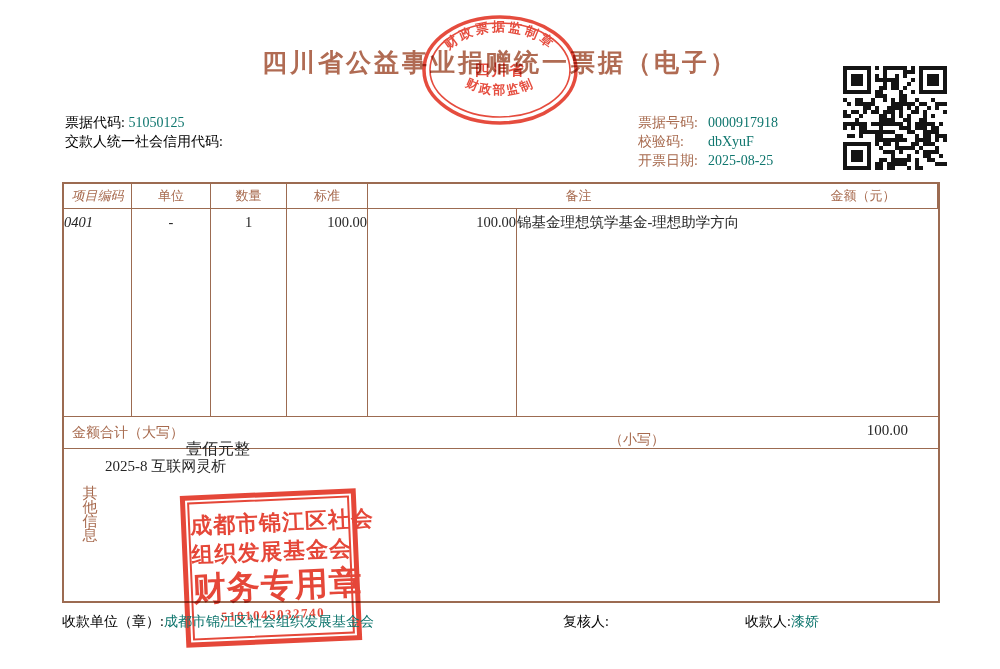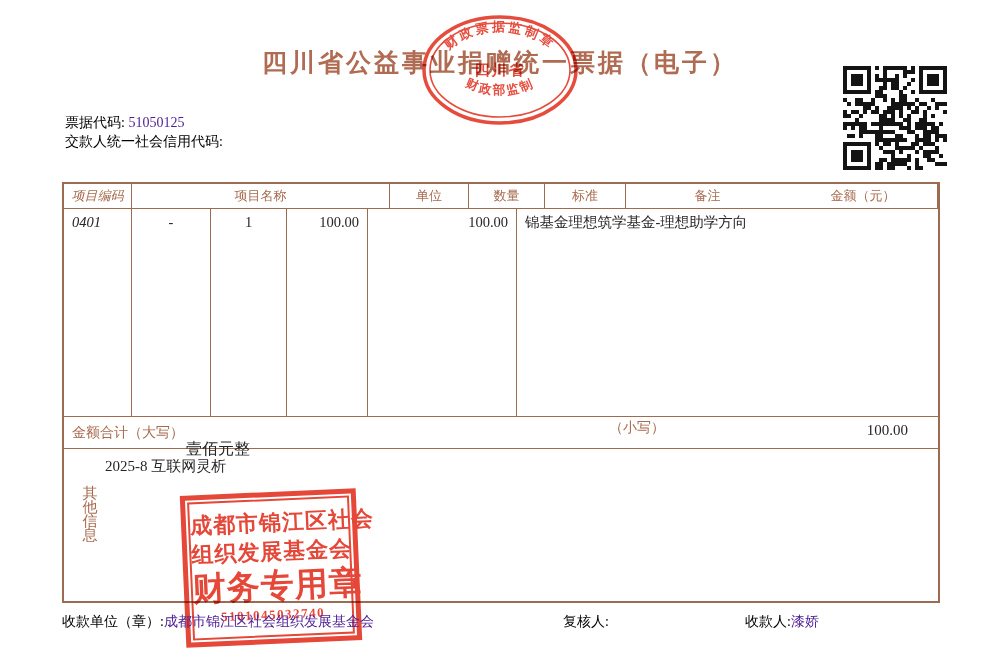--- a/index.html
+++ b/index.html
@@ -9,50 +9,50 @@
   }
   .title{
     position:absolute;left:0;top:46px;width:1000px;text-align:center;
     font-size:25px;font-weight:bold;letter-spacing:3px;color:#b06b53;
   }
   
   .info-left{position:absolute;left:65px;top:113px;font-size:14px;line-height:19px;}
   .info-right{position:absolute;left:638px;top:113px;font-size:14px;line-height:19px;}
   .info-line{white-space:nowrap;}
   .lbl{color:#000000;}
-  .val{color:#4c1d95;}
+  .val{color:#0f766e;}
   .info-right .lbl-fixed{display:inline-block;min-width:70px;color:#a76a4e;}
   
   .qr{position:absolute;left:843px;top:66px;width:104px;height:104px;}
   
   .grid{
     position:absolute;left:62px;top:182px;width:878px;height:421px;
     border:2px solid #9c6b51;box-sizing:border-box;
   }
   .thead{display:flex;height:25px;border-bottom:1px solid #9c6b51;box-sizing:border-box;}
   .th{
     display:flex;align-items:center;justify-content:center;
     font-size:13px;color:#a76a4e;box-sizing:border-box;border-right:1px solid #9c6b51;
   }
   .tbody-row{display:flex;height:208px;border-bottom:1px solid #9c6b51;box-sizing:border-box;}
   .td{
     font-size:14.5px;color:#262626;box-sizing:border-box;border-right:1px solid #9c6b51;
-    padding:3px 8px;line-height:20px;
+    padding:3px 0;line-height:20px;
   }
   .c0{width:68px;font-style:italic;}  .c1{width:258px;} .c2{width:79px;} .c3{width:76px;}
   .c4{width:81px;}  .c5{width:149px;} .c6{flex:1;border-right:none !important;}
   .center{text-align:center;display:flex;align-items:flex-start;justify-content:center;}
   .right{text-align:right;}
   .total-row{
     position:relative;height:32px;border-bottom:1px solid #9c6b51;box-sizing:border-box;
     font-size:14px;
   }
   .total-lbl{position:absolute;left:8px;top:7px;color:#a76a4e;}
   .total-upper{position:absolute;left:122px;top:22px;font-size:16px;color:#262626;}
-  .total-small-lbl{position:absolute;left:545px;top:2px;color:#a76a4e;}
+  .total-small-lbl{position:absolute;left:545px;top:14px;color:#a76a4e;}
   .total-lower{position:absolute;right:30px;top:5px;font-size:15px;color:#262626;}
   .other-info{position:relative;height:154px;}
   .other-label{
     position:absolute;left:16px;top:24px;color:#a76a4e;font-size:15px;
     writing-mode:vertical-rl;letter-spacing:14px;
   }
   .other-content{position:absolute;left:41px;top:8px;font-size:15px;color:#262626;font-family:Liberation Serif, serif;}
   
   .footer{position:absolute;left:0;top:613px;width:1000px;font-size:14px;}
   .f1{position:absolute;left:62px;white-space:nowrap;}
@@ -358,25 +358,29 @@
         <rect x="0" y="76" width="28" height="28" fill="#141414"></rect>
         <rect x="4" y="80" width="20" height="20" fill="#fff"></rect>
         <rect x="8" y="84" width="12" height="12" fill="#141414"></rect>
       </svg></div>
 
   <div class="info-left">
     <div class="info-line"><span class="lbl">票据代码:</span> <span class="val">51050125</span></div>
     <div class="info-line"><span class="lbl">交款人统一社会信用代码:</span> <span class="val"></span></div>
   </div>
 
+  <div class="info-right">
+    <div class="info-line"><span class="lbl-fixed">票据号码:</span><span class="val">0000917918</span></div>
+    <div class="info-line"><span class="lbl-fixed">校验码:</span><span class="val">dbXyuF</span></div>
+    <div class="info-line"><span class="lbl-fixed">开票日期:</span><span class="val">2025-08-25</span></div>
+  </div>
 
   <div class="grid">
     <div class="thead">
       <div class="th c0">项目编码</div>
-      <div class="th c1">项目名称</div>
       <div class="th c2">单位</div>
       <div class="th c3">数量</div>
       <div class="th c4">标准</div>
       <div class="th c6">备注</div>
       <div class="th c5">金额（元）</div>
     </div>
     <div class="tbody-row">
       <div class="td c0">0401</div>
       <div class="td c2 center">-</div>
       <div class="td c3 center">1</div>

